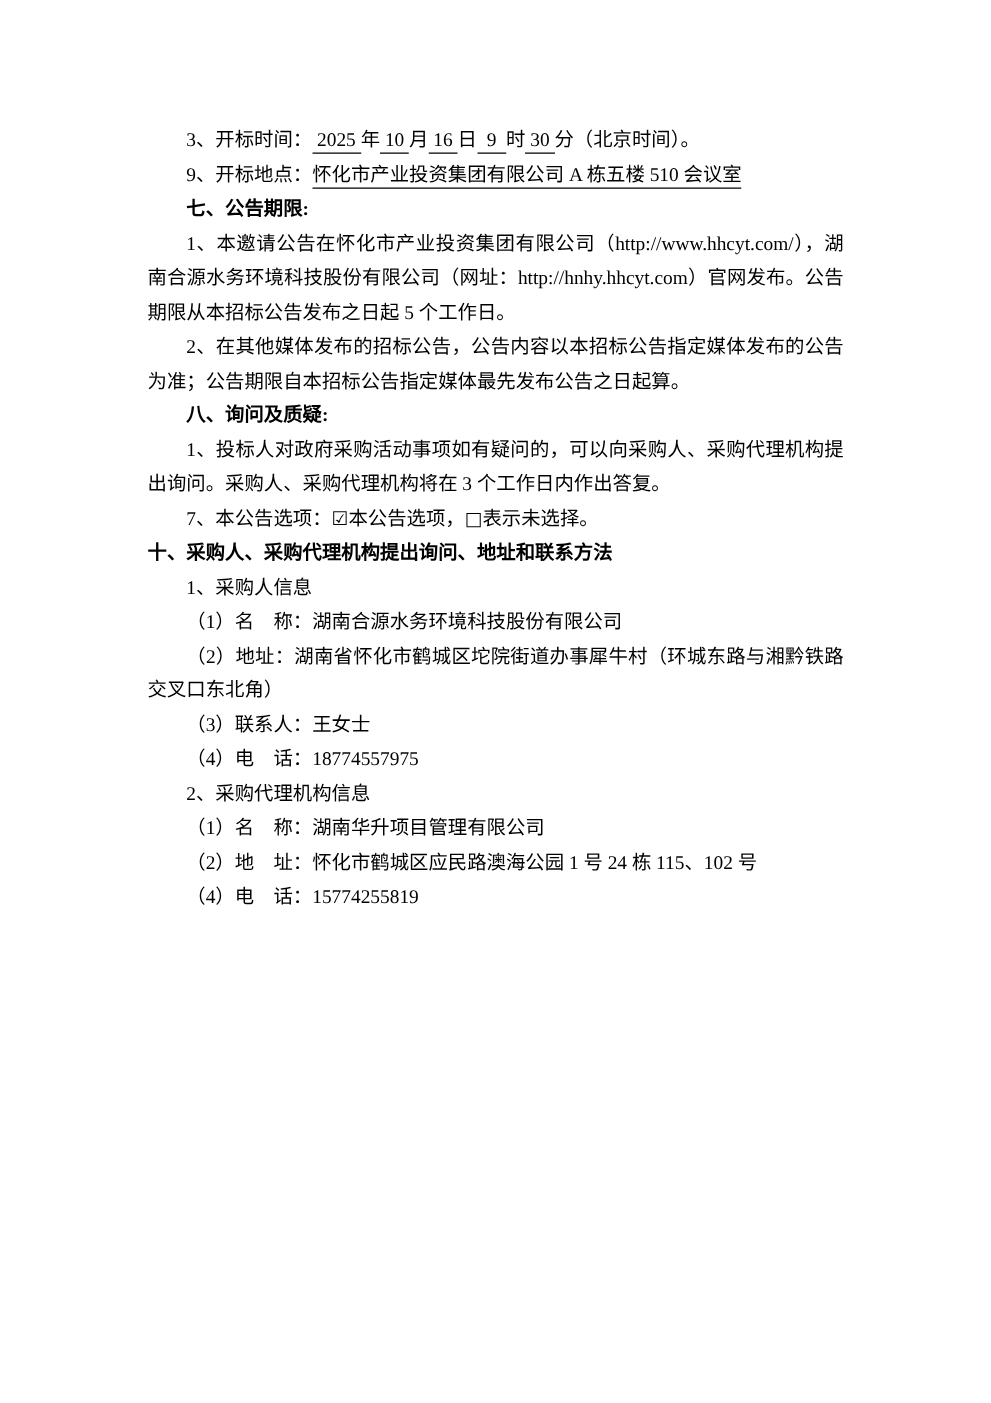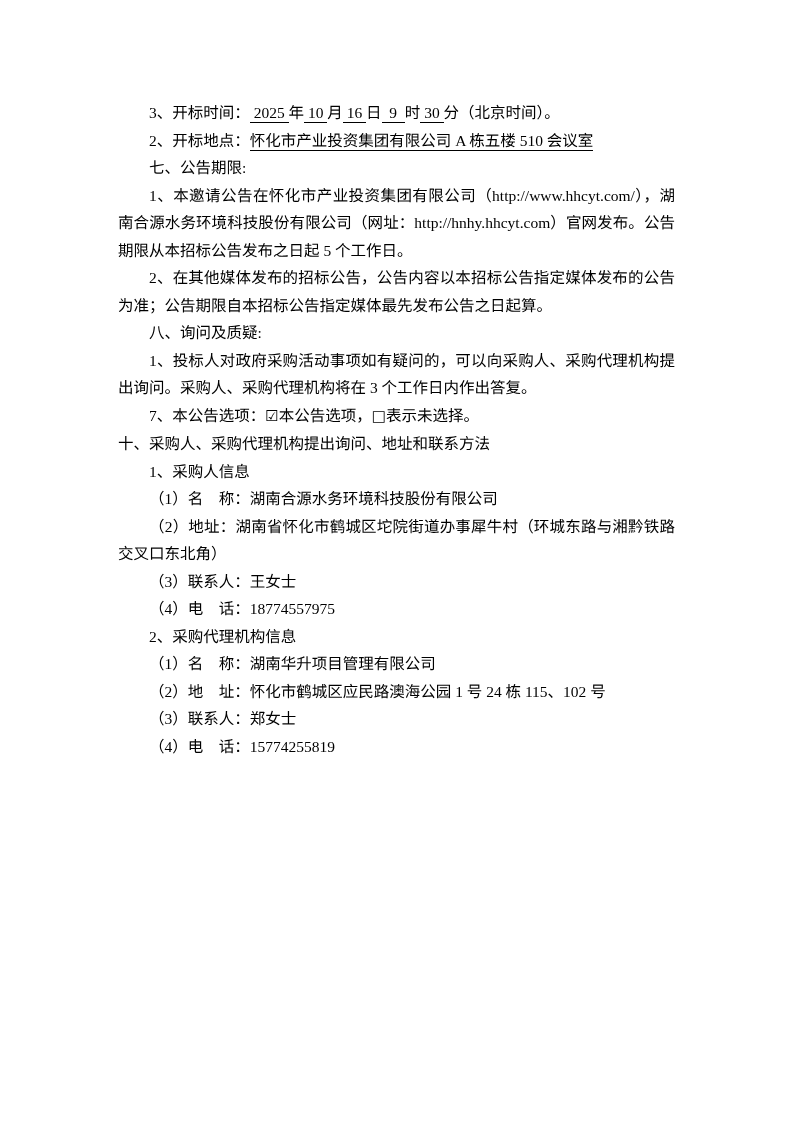--- a/index.html
+++ b/index.html
@@ -20,49 +20,48 @@
     box-sizing: border-box;
     padding: 99px 118px 0 118px;
   }
   .doc-body p {
     margin: 0;
     text-align: justify;
     word-break: break-all;
   }
   .indent { text-indent: 2em; }
   .no-indent { text-indent: 0; }
-  .bold { font-weight: normal; }
+  .bold { font-weight: bold; }
   .u {
     border-bottom: 1px solid #000;
     padding-bottom: 1px;
     white-space: pre-wrap;
   }
   .icon {
     font-family: "DejaVu Sans", sans-serif;
     font-size: 15px;
   }
 </style>
 </head>
 <body>
 
 <div class="page">
   <div class="doc-body">
       <p class="indent"><span>3、开标时间：</span><span class="u">&nbsp;2025&nbsp;</span><span>年</span><span class="u">&nbsp;10&nbsp;</span><span>月</span><span class="u">&nbsp;16&nbsp;</span><span>日</span><span class="u">&nbsp;&nbsp;9&nbsp;&nbsp;</span><span>时</span><span class="u">&nbsp;30&nbsp;</span><span>分（北京时间）。</span></p>
-      <p class="indent"><span>2、开标地点：</span><span class="u">怀化市产业投资集团有限公司 A 栋五楼 510 会议室</span></p>
+      <p class="indent"><span>9、开标地点：</span><span class="u">怀化市产业投资集团有限公司 A 栋五楼 510 会议室</span></p>
       <p class="bold indent"><span>七、公告期限:</span></p>
       <p class="indent"><span>1、本邀请公告在怀化市产业投资集团有限公司（http://www.hhcyt.com/），湖南合源水务环境科技股份有限公司（网址：http://hnhy.hhcyt.com）官网发布。公告期限从本招标公告发布之日起 5 个工作日。</span></p>
       <p class="indent"><span>2、在其他媒体发布的招标公告，公告内容以本招标公告指定媒体发布的公告为准；公告期限自本招标公告指定媒体最先发布公告之日起算。</span></p>
       <p class="bold indent"><span>八、询问及质疑:</span></p>
       <p class="indent"><span>1、投标人对政府采购活动事项如有疑问的，可以向采购人、采购代理机构提出询问。采购人、采购代理机构将在 3 个工作日内作出答复。</span></p>
       <p class="indent"><span>7、本公告选项：</span><span class="icon">☑</span><span>本公告选项，</span><span class="icon">□</span><span>表示未选择。</span></p>
       <p class="bold no-indent"><span>十、采购人、采购代理机构提出询问、地址和联系方法</span></p>
       <p class="indent"><span>1、采购人信息</span></p>
       <p class="indent"><span>（1）名　称：湖南合源水务环境科技股份有限公司</span></p>
       <p class="indent"><span>（2）地址：湖南省怀化市鹤城区坨院街道办事犀牛村（环城东路与湘黔铁路交叉口东北角）</span></p>
       <p class="indent"><span>（3）联系人：王女士</span></p>
       <p class="indent"><span>（4）电　话：18774557975</span></p>
       <p class="indent"><span>2、采购代理机构信息</span></p>
       <p class="indent"><span>（1）名　称：湖南华升项目管理有限公司</span></p>
       <p class="indent"><span>（2）地　址：怀化市鹤城区应民路澳海公园 1 号 24 栋 115、102 号</span></p>
-      <p class="indent"><span>（3）联系人：郑女士</span></p>
       <p class="indent"><span>（4）电　话：15774255819</span></p>
     </div>
 </div>
 
 </body></html>

